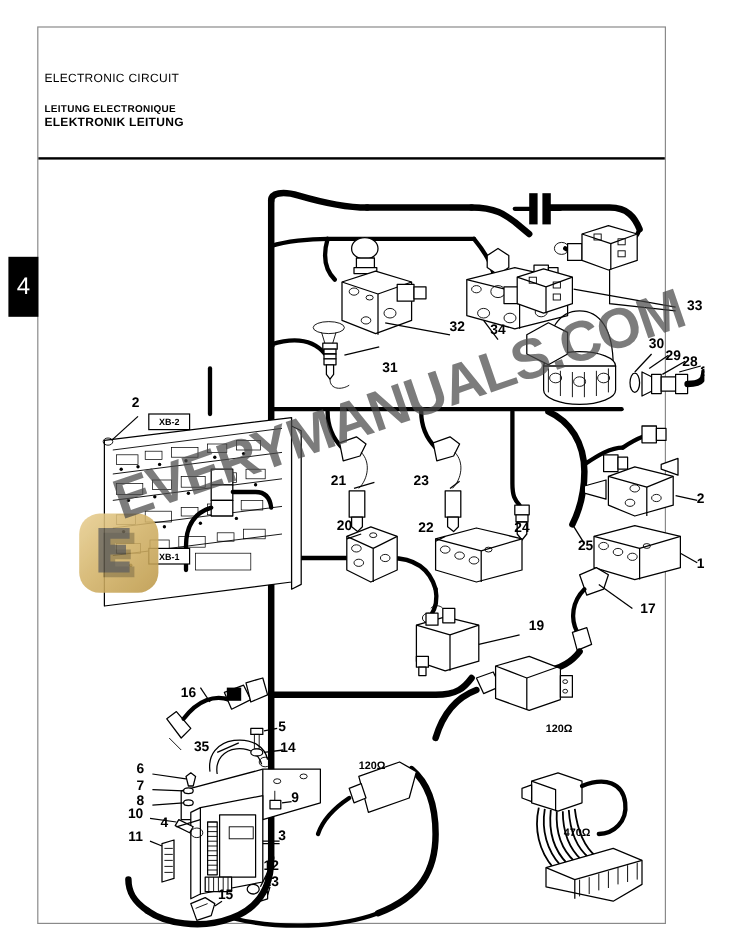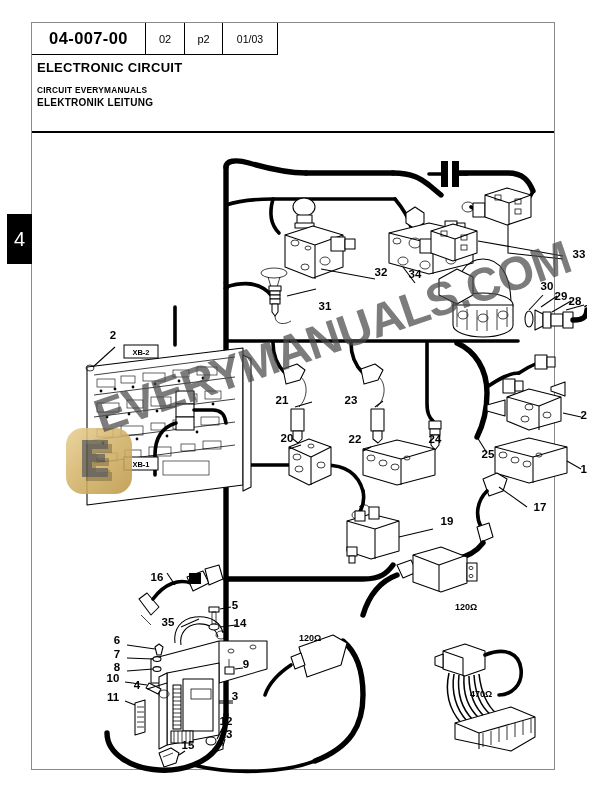--- a/index.html
+++ b/index.html
@@ -14,21 +14,21 @@
   #header-block{position:absolute;left:0;top:0;width:100%;height:110px;
                 box-sizing:border-box;border-bottom:2px solid #000;}
   #code-row{position:absolute;left:0;top:0;height:32px;display:flex;}
   .code-cell{border-right:1.5px solid #000;border-bottom:1.5px solid #000;
              display:flex;align-items:center;justify-content:center;
              box-sizing:border-box;height:32px;}
   #cell-code{width:114px;font-size:16.5px;font-weight:bold;letter-spacing:.4px;}
   #cell-rev{width:39px;font-size:11px;}
   #cell-page{width:38px;font-size:11px;}
   #cell-date{width:55px;font-size:10.5px;}
-  #title-en{position:absolute;left:5px;top:37px;font-size:13px;font-weight:bold;letter-spacing:.25px;}
+  #title-en{position:absolute;left:5px;top:37px;font-size:10px;font-weight:normal;letter-spacing:.25px;}
   #title-fr{position:absolute;left:5px;top:62px;font-size:8.3px;font-weight:bold;letter-spacing:.25px;}
   #title-de{position:absolute;left:5px;top:74px;font-size:10px;font-weight:bold;letter-spacing:.25px;}
 
   
   #section-tab{position:absolute;left:7px;top:214px;width:25px;height:50px;
                background:#000;color:#fff;display:flex;align-items:center;
                justify-content:center;font-size:20px;}
 
   
   #drawing{position:absolute;left:31px;top:132px;width:524px;height:638px;}
@@ -45,28 +45,22 @@
             border-radius:17px;opacity:.88;
             background:linear-gradient(135deg,#e8cf92 0%,#d4b46a 45%,#bc9847 100%);}
   #wm-badge-glyph{position:absolute;left:0;top:0;width:66px;height:66px;}
 </style>
 </head>
 <body>
 
 <div id="page-frame">
 
   <div id="header-block">
-    <div id="code-row">
-      <div class="code-cell" id="cell-code">04-007-00</div>
-      <div class="code-cell" id="cell-rev">02</div>
-      <div class="code-cell" id="cell-page">p2</div>
-      <div class="code-cell" id="cell-date">01/03</div>
-    </div>
     <div id="title-en">ELECTRONIC CIRCUIT</div>
-    <div id="title-fr">CIRCUIT EVERYMANUALS</div>
+    <div id="title-fr">LEITUNG ELECTRONIQUE</div>
     <div id="title-de">ELEKTRONIK LEITUNG</div>
   </div>
 
   <div id="drawing">
   <svg width="524" height="638" viewBox="0 0 524 638" xmlns="http://www.w3.org/2000/svg">
     <defs>
       <style>
         .hw{fill:none;stroke:#000;stroke-width:5.4;stroke-linecap:round;stroke-linejoin:round;}
         .hw2{fill:none;stroke:#000;stroke-width:3.6;stroke-linecap:round;stroke-linejoin:round;}
         .th{fill:none;stroke:#000;stroke-width:1.05;stroke-linejoin:round;}

